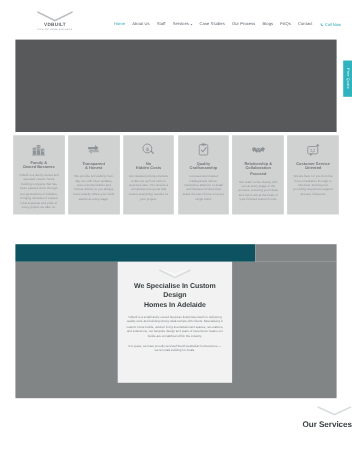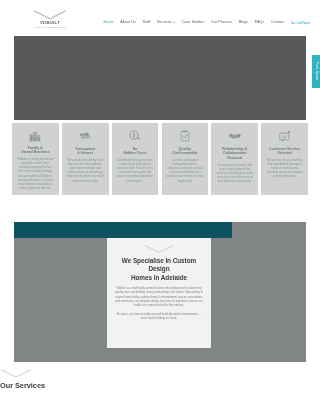--- a/index.html
+++ b/index.html
@@ -130,21 +130,21 @@
   .cc-p {
     font-size: 2.7px; color: #7d8285; text-align: center;
     line-height: 1.62; margin-top: 5px; letter-spacing: .02px;
   }
   .cc-p.second { margin-top: 4px; }
 
   
   .services {
     position: absolute; top: 368px; left: 0;
     width: 320px;
-    display: flex; flex-direction: column; align-items: flex-start;
+    display: flex; flex-direction: column; align-items: flex-end;
   }
   .sv-chev { width: 32px; height: 10px; display: block; }
   .sv-title {
     font-size: 7.4px; font-weight: bold; color: #3b4043;
     margin-top: 3px; letter-spacing: -.05px;
   }
 </style>
 </head>
 <body>
 

